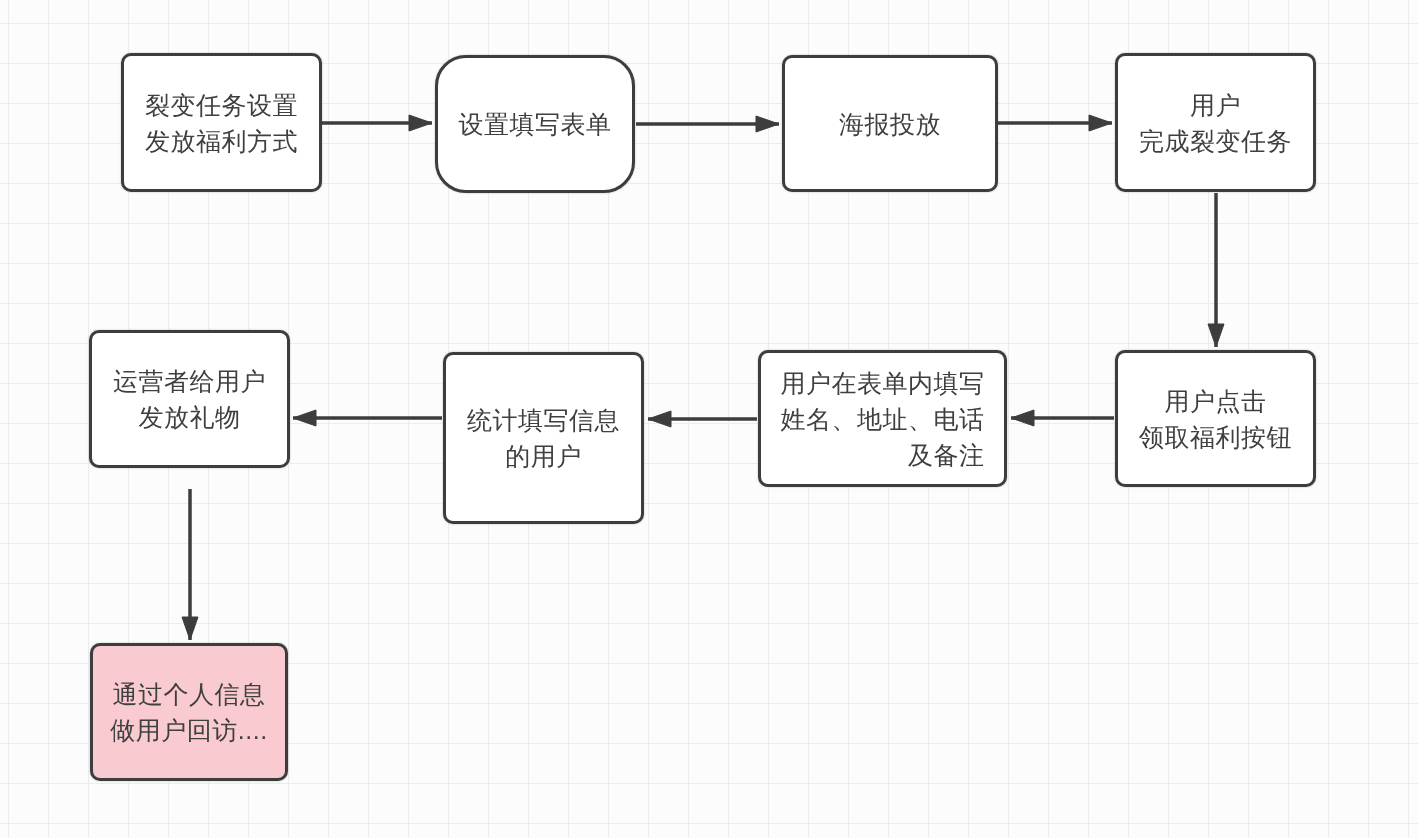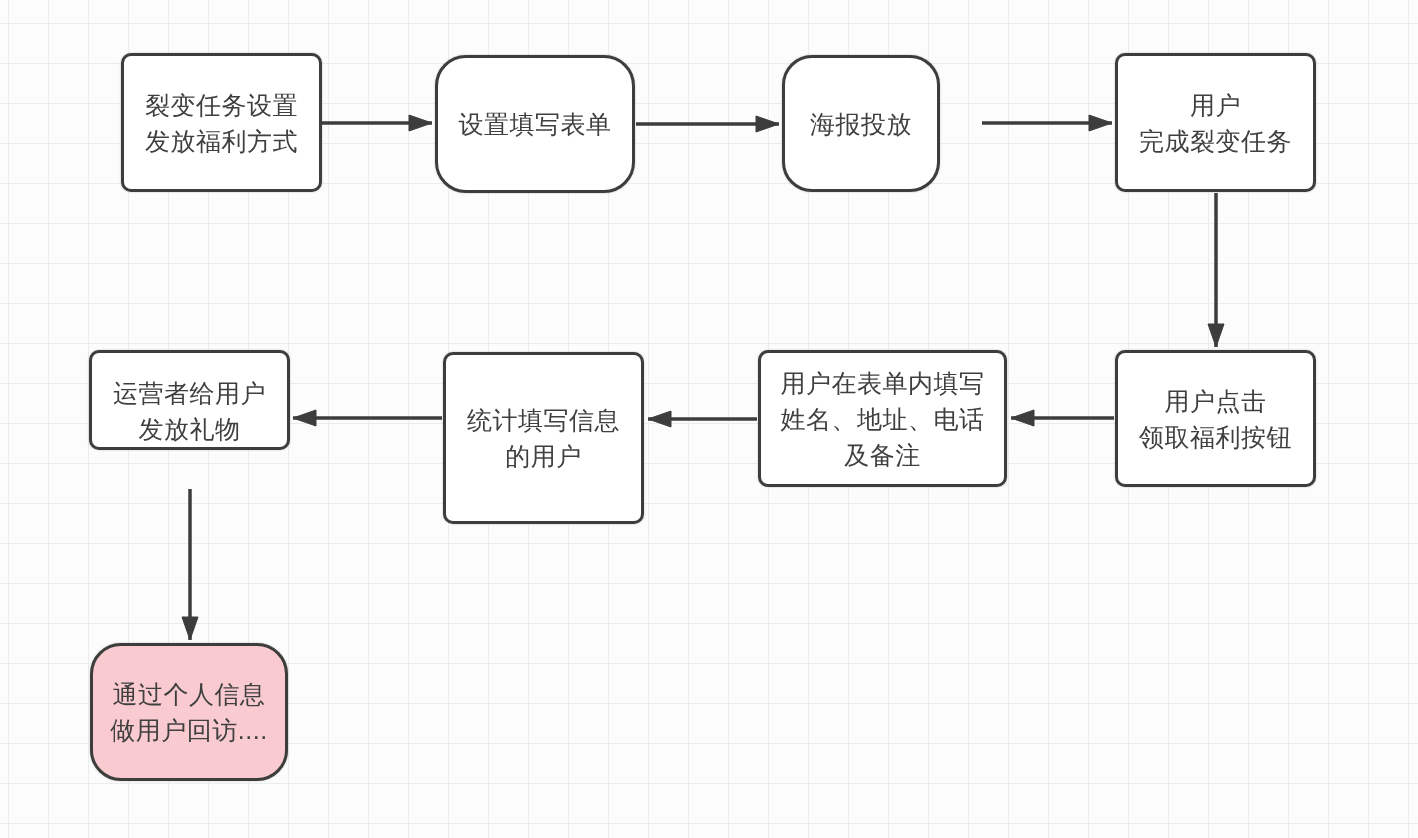--- a/index.html
+++ b/index.html
@@ -71,48 +71,48 @@
 
   <div class="node" style="left:90px; top:53px; width:201px; height:139px;margin-left:31px;">
     <span class="node-label">裂变任务设置
 发放福利方式</span>
   </div>
 
   <div class="node" style="left:435px; top:55px; width:200px; height:138px;border-radius:31px;">
     <span class="node-label">设置填写表单</span>
   </div>
 
-  <div class="node" style="left:782px; top:55px; width:158px; height:137px;border-radius:30px;">
+  <div class="node" style="left:782px; top:55px; width:216px; height:137px;">
     <span class="node-label">海报投放</span>
   </div>
 
   <div class="node" style="left:1115px; top:53px; width:201px; height:139px;">
     <span class="node-label">用户
 完成裂变任务</span>
   </div>
 
   <div class="node" style="left:1115px; top:350px; width:201px; height:137px;">
     <span class="node-label">用户点击
 领取福利按钮</span>
   </div>
 
-  <div class="node" style="left:758px; top:350px; width:249px; height:137px;">
+  <div class="node" style="left:758px; top:350px; width:249px; height:137px;text-align:right;">
     <span class="node-label">用户在表单内填写
 姓名、地址、电话
 及备注</span>
   </div>
 
   <div class="node" style="left:443px; top:352px; width:201px; height:172px;">
     <span class="node-label">统计填写信息
 的用户</span>
   </div>
 
-  <div class="node" style="left:89px; top:350px; width:201px; height:100px;align-items:flex-end;">
+  <div class="node" style="left:89px; top:330px; width:201px; height:138px;">
     <span class="node-label">运营者给用户
 发放礼物</span>
   </div>
 
-  <div class="node highlight" style="left:90px; top:643px; width:198px; height:138px;border-radius:31px;">
+  <div class="node highlight" style="left:90px; top:643px; width:198px; height:138px;">
     <span class="node-label">通过个人信息
 做用户回访....</span>
   </div>
 
 </div>
 
 </body></html>

